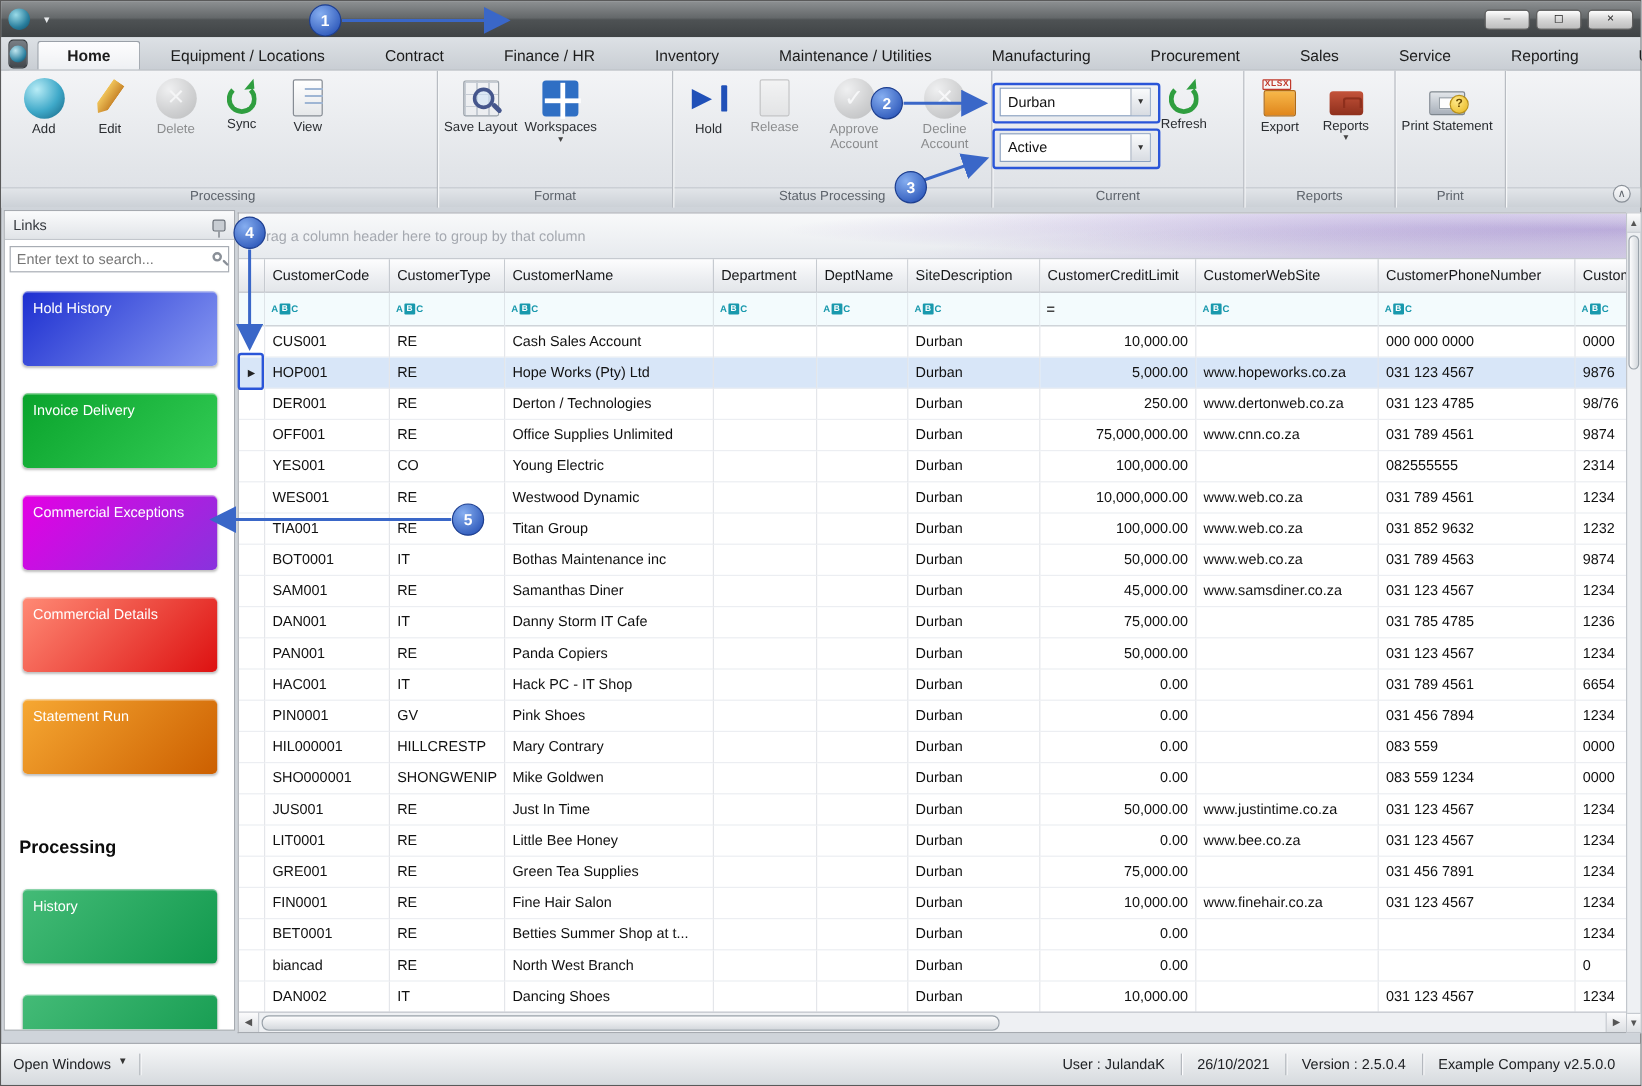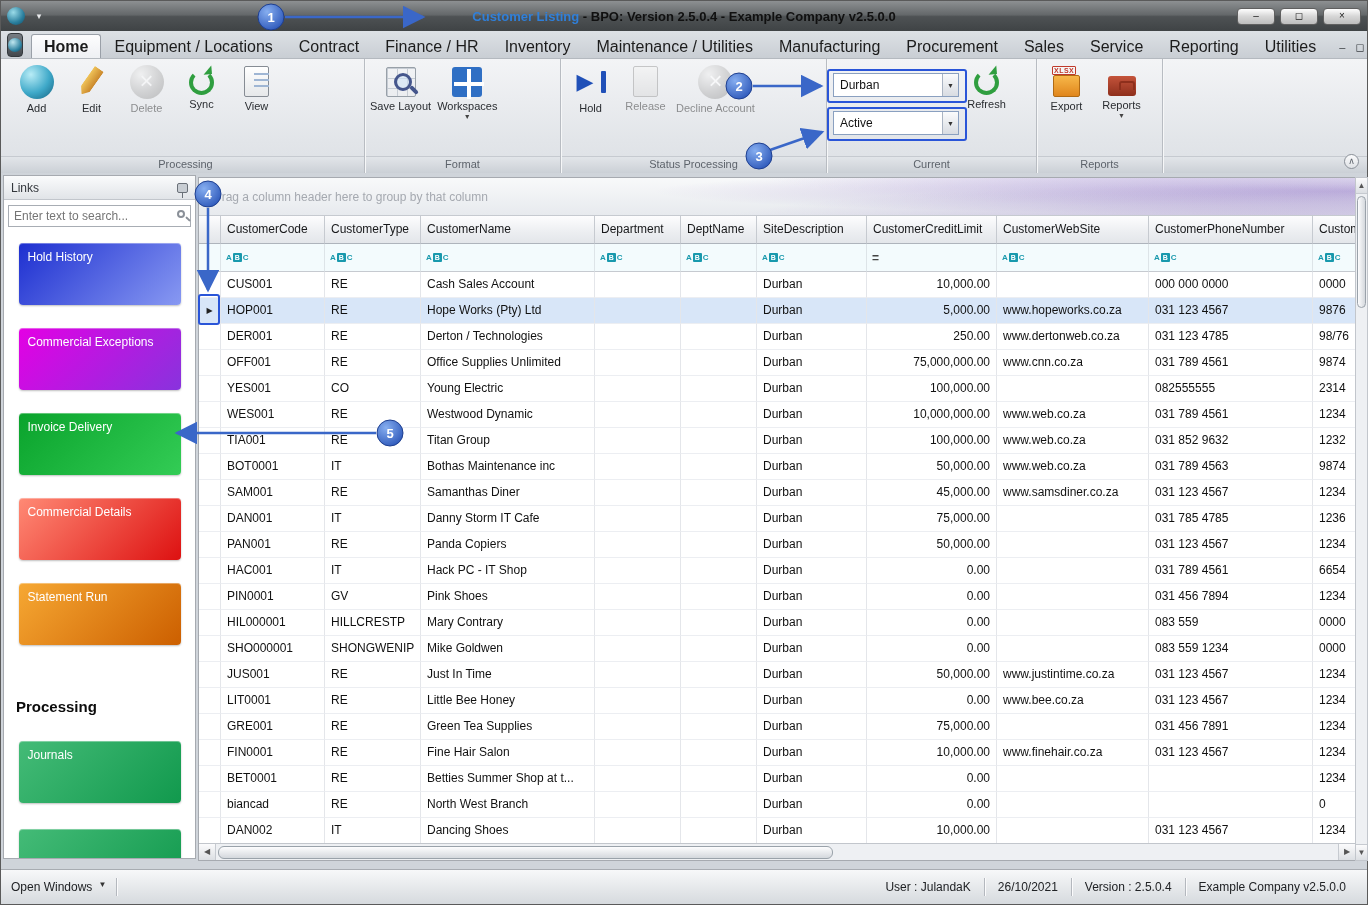--- a/index.html
+++ b/index.html
@@ -15,21 +15,21 @@
 .title .t-hl{color:#2f7fd9}
 .title .t-rest{color:#101010}
 .winbtns{margin-left:auto;display:flex;z-index:2}
 .winbtn{width:38px;height:17px;border-radius:4px;background:linear-gradient(#fefefe,#d6d6d6 50%,#bdbdbd);border:1px solid #5f5f5f;margin-left:5px;display:flex;align-items:center;justify-content:center;font-size:10px;color:#222;line-height:1}
 
 
 .tabrow{position:absolute;left:0;top:30px;width:100%;height:28px;background:linear-gradient(#dde1e5,#c9ced4);display:flex;align-items:flex-end;border-bottom:1px solid #b4b9bf}
 .appbtn{width:48px;height:24px;margin:0 8px 1px 6px;border-radius:4px;background:linear-gradient(#787e84,#43484d);border:1px solid #33383c;display:flex;align-items:center;justify-content:center}
 .appbtn i{width:14px;height:14px;border-radius:50%;background:radial-gradient(circle at 35% 30%,#bfe6ef,#2a7f9e 65%,#0d3c52)}
 .tabs{display:flex;height:26px;align-items:flex-end}
-.tab{padding:0 12px;height:24px;line-height:24px;color:#1c1c1c;font-size:16px;white-space:nowrap;cursor:default;border:1px solid transparent;border-bottom:none;border-radius:3px 3px 0 0}
+.tab{padding:0 24px;height:24px;line-height:24px;color:#1c1c1c;font-size:13px;white-space:nowrap;cursor:default;border:1px solid transparent;border-bottom:none;border-radius:3px 3px 0 0}
 .tab.active{background:linear-gradient(#fdfdfe,#eef0f3);border-color:#9aa0a8;font-weight:bold}
 .mdi-controls{margin-left:auto;display:flex;align-items:center;margin-right:10px;margin-bottom:5px;color:#3a3e42;font-size:11px}
 .mdi-controls span{margin-left:10px;line-height:1}
 
 
 #ribbon{position:absolute;left:0;top:58px;width:100%;height:114px;background:linear-gradient(#f3f4f6,#e2e5e9 72%,#dde0e5);display:flex;padding-left:6px}
 .ribbon-band{position:absolute;left:0;right:0;bottom:0;height:17px;background:linear-gradient(#e2e5e9,#cbd0d6);border-top:1px solid #c6cad0}
 .rgroup{position:relative;display:flex;flex-direction:column;border-right:1px solid #b8bcc2;box-shadow:1px 0 0 #f6f7f8;z-index:1}
 .rgbody{flex:1;display:flex;align-items:flex-start;padding:3px 2px 0}
 .rbtn{min-width:55px;max-width:86px;height:90px;display:flex;flex-direction:column;align-items:center;padding:3px 3px 0;text-align:center;font-size:11px;color:#2a2d31;border-radius:3px;cursor:default}
@@ -130,21 +130,20 @@
 #ann{position:absolute;left:0;top:0;z-index:100;pointer-events:none}
 </style>
 </head>
 <body>
 
 <div id="frame">
 
   <div class="titlebar">
     <div class="appsphere"></div>
     <div class="qat-arrow">▾</div>
-    <div class="title"><span class="t-hl">Customer Listing</span><span class="t-rest"> - BPO: Version 2.5.0.4 - Example Company v2.5.0.0</span></div>
     <div class="winbtns">
       <div class="winbtn">–</div>
       <div class="winbtn">◻</div>
       <div class="winbtn">×</div>
     </div>
   </div>
 
   <div class="tabrow">
     <div class="appbtn">
         <i></i>
@@ -215,20 +214,24 @@
         <div class="rgbody">
           <div class="rbtn">
             <span class="ic ic-hold"></span>
             <span class="rlbl">Hold</span>
           </div>
           <div class="rbtn disabled">
             <span class="ic ic-release"></span>
             <span class="rlbl">Release</span>
           </div>
           <div class="rbtn disabled">
+            <span class="ic ic-gray ic-approve"></span>
+            <span class="rlbl">Approve Account</span>
+          </div>
+          <div class="rbtn disabled">
             <span class="ic ic-gray ic-decline"></span>
             <span class="rlbl">Decline Account</span>
           </div>
         </div>
         <div class="rglabel">Status Processing</div>
       </div>
       <div class="rgroup" style="width:210px">
         <div class="rgbody">
           <div class="combocol">
             <div class="combo">
@@ -254,43 +257,52 @@
             <span class="rlbl">Export</span>
           </div>
           <div class="rbtn">
             <span class="ic ic-reports"></span>
             <span class="rlbl">Reports</span>
             <span class="ddar">▼</span>
           </div>
         </div>
         <div class="rglabel">Reports</div>
       </div>
+      <div class="rgroup" style="width:92px">
+        <div class="rgbody">
+          <div class="rbtn">
+            <span class="ic ic-print"></span>
+            <span class="rlbl">Print Statement</span>
+          </div>
+        </div>
+        <div class="rglabel">Print</div>
+      </div>
     </div>
   <div class="ribbon-collapse">∧</div>
 
   <div class="sidebar">
     <div class="side-header">
       <span>Links</span>
       <span class="pin-icon"></span>
     </div>
     <div class="side-search">
       <input placeholder="Enter text to search..." style="">
       <span class="mag"></span>
     </div>
     <div class="links-list">
       <div id="links-zone">
           <div class="linkbtn" style="background:linear-gradient(135deg,#1d2fd0,#8899f2)"><span>Hold History</span></div>
+          <div class="linkbtn" style="background:linear-gradient(135deg,#0aa32c,#33cc55)"><span>Invoice Delivery</span></div>
           <div class="linkbtn" style="background:linear-gradient(135deg,#e400e4,#8833dd)"><span>Commercial Exceptions</span></div>
-          <div class="linkbtn" style="background:linear-gradient(135deg,#0aa32c,#33cc55)"><span>Invoice Delivery</span></div>
           <div class="linkbtn" style="background:linear-gradient(135deg,#ff8a75,#dd1111)"><span>Commercial Details</span></div>
           <div class="linkbtn" style="background:linear-gradient(135deg,#f6a833,#cc5f00)"><span>Statement Run</span></div>
         </div>
       <div class="section-label">Processing</div>
       <div class="section-zone" id="section-zone">
-          <div class="linkbtn" style="background:linear-gradient(135deg,#44bb77,#11994d)"><span>Journals</span></div>
+          <div class="linkbtn" style="background:linear-gradient(135deg,#44bb77,#11994d)"><span>History</span></div>
           <div class="linkbtn sliver" style="background:linear-gradient(135deg,#44bb77,#11994d)"></div>
         </div>
     </div>
   </div>
 
   <div class="grid">
     <div class="groupbar">
       <span>Drag a column header here to group by that column</span>
       <div class="ornament"></div>
     </div>

